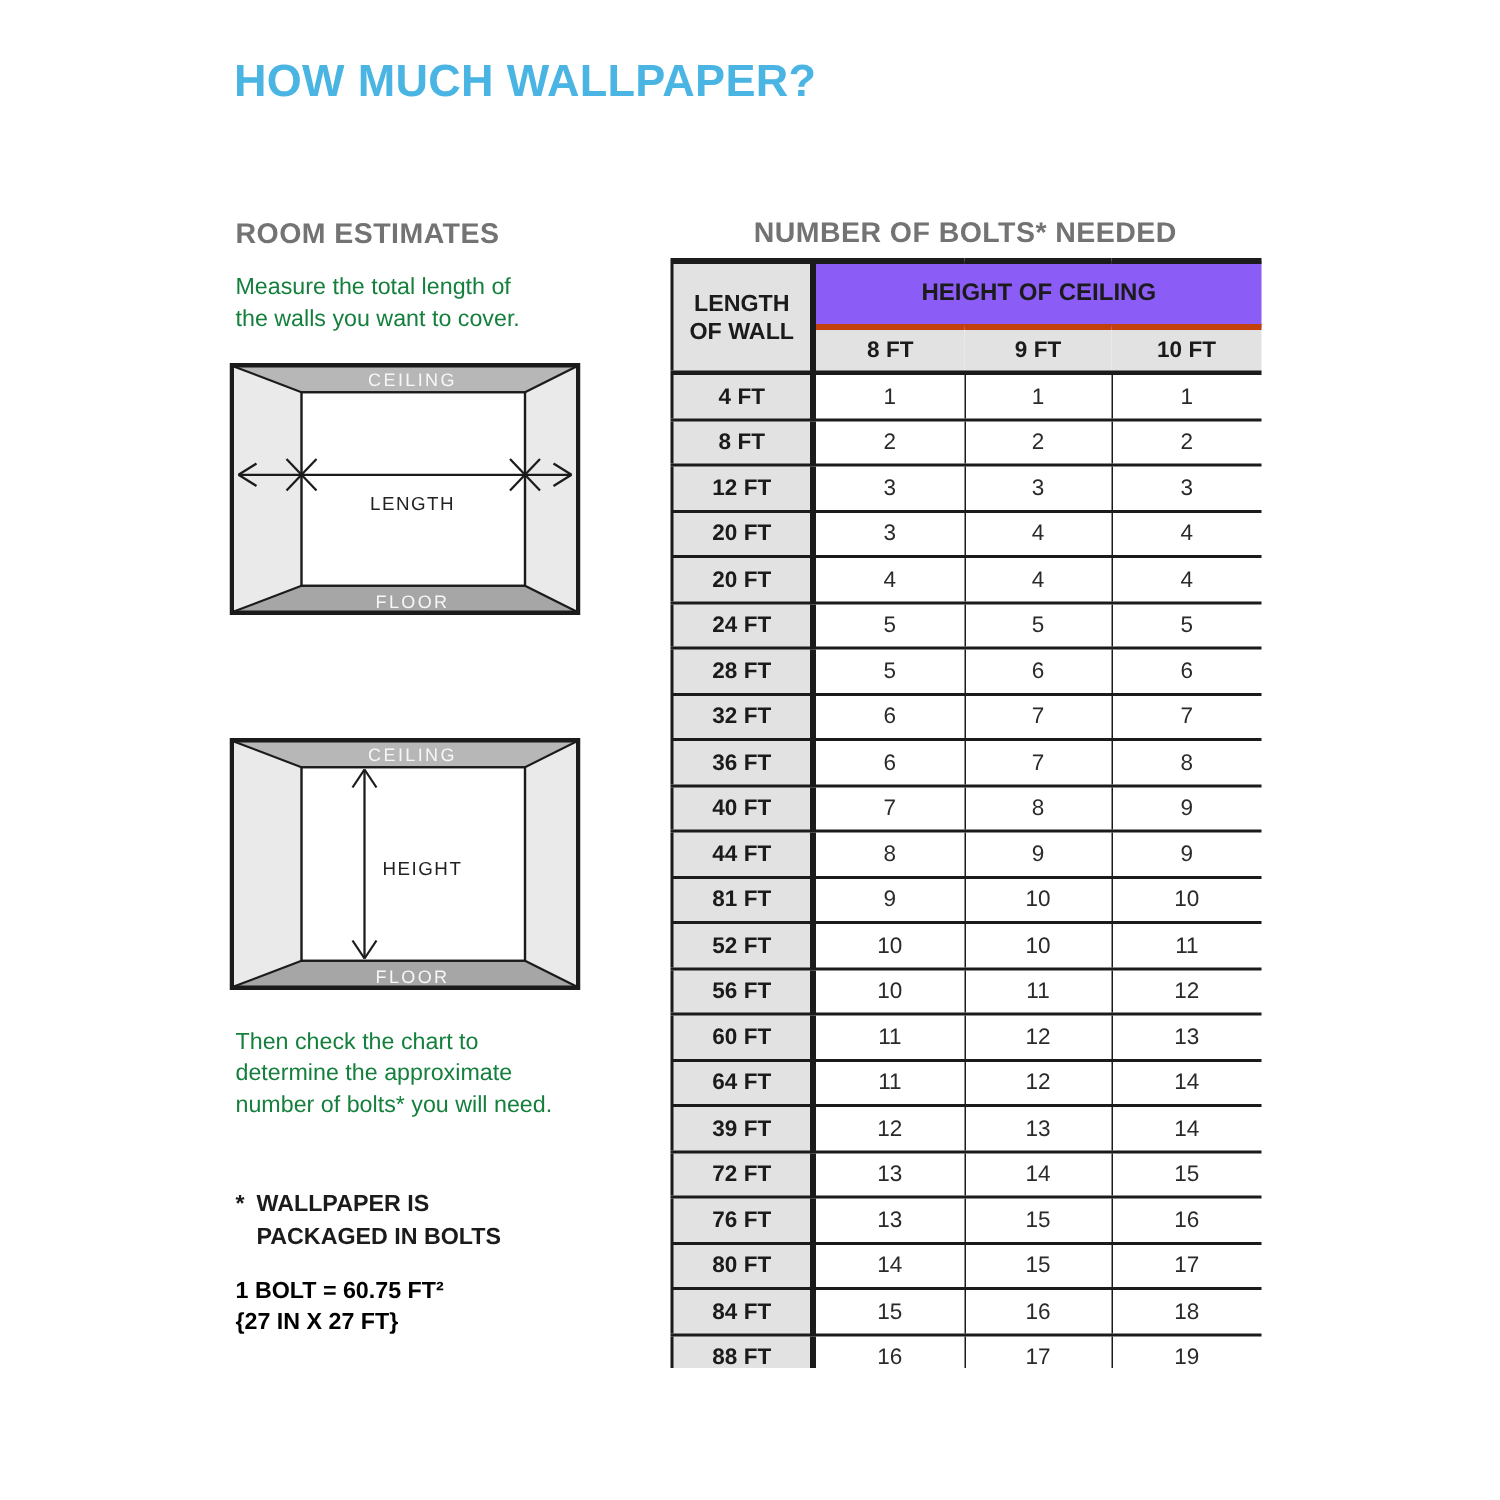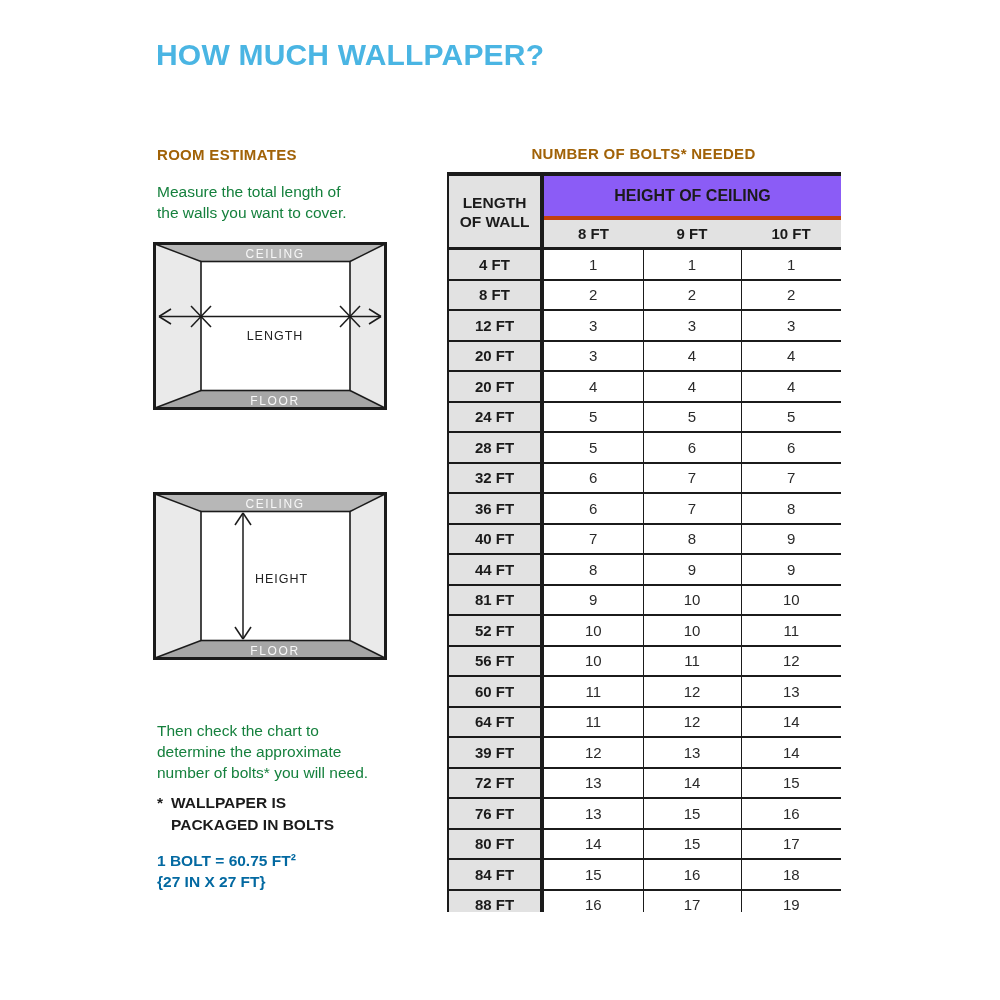--- a/index.html
+++ b/index.html
@@ -5,34 +5,34 @@
   html,body{margin:0;padding:0;background:#ffffff;}
   #page{
     position:relative;width:1000px;height:912px;background:#ffffff;overflow:hidden;
     font-family:"Liberation Sans","DejaVu Sans",sans-serif;color:#1b1b1b;
   }
   .abs{position:absolute;}
   #main-title{
     left:156px;top:38px;font-size:30px;font-weight:bold;letter-spacing:0.2px;color:#4ab5e3;
   }
   .section-heading{
-    font-size:15px;font-weight:bold;color:#a16207;letter-spacing:0.3px;
+    font-size:19px;font-weight:bold;color:#737373;letter-spacing:0.3px;
   }
   #room-estimates-heading{left:157px;top:146px;}
   #table-heading{left:447px;top:145px;width:393px;text-align:center;}
   .body-text{
     font-size:15.5px;line-height:21px;color:#15803d;white-space:pre-line;
   }
   #step1{left:157px;top:181px;}
   #step2{left:157px;top:432px;}
-  #step3{left:157px;top:684px;margin-top:36px;}
+  #step3{left:157px;top:684px;}
   #footnote{left:157px;top:792px;display:flex;font-size:15.5px;line-height:22px;font-weight:bold;color:#1b1b1b;}
   #footnote .star{width:14px;}
   #footnote .fn-text{white-space:pre-line;}
-  #bolt-info{left:157px;top:850px;font-size:15.5px;line-height:21px;font-weight:bold;color:#0369a1;white-space:pre-line;}
+  #bolt-info{left:157px;top:850px;font-size:15.5px;line-height:21px;font-weight:bold;color:#000000;white-space:pre-line;}
   #diagram1{left:153px;top:242px;}
   #diagram2{left:153px;top:492px;}
   svg text{font-family:"Liberation Sans","DejaVu Sans",sans-serif;}
   .diagram-band-label{font-size:12px;letter-spacing:1.6px;fill:#f7f7f7;text-anchor:middle;}
   .measure-label{font-size:12.5px;letter-spacing:1px;fill:#222222;}
 
   
   #bolts-table{
     position:absolute;left:447px;top:172px;width:393px;
     border-collapse:collapse;table-layout:fixed;

